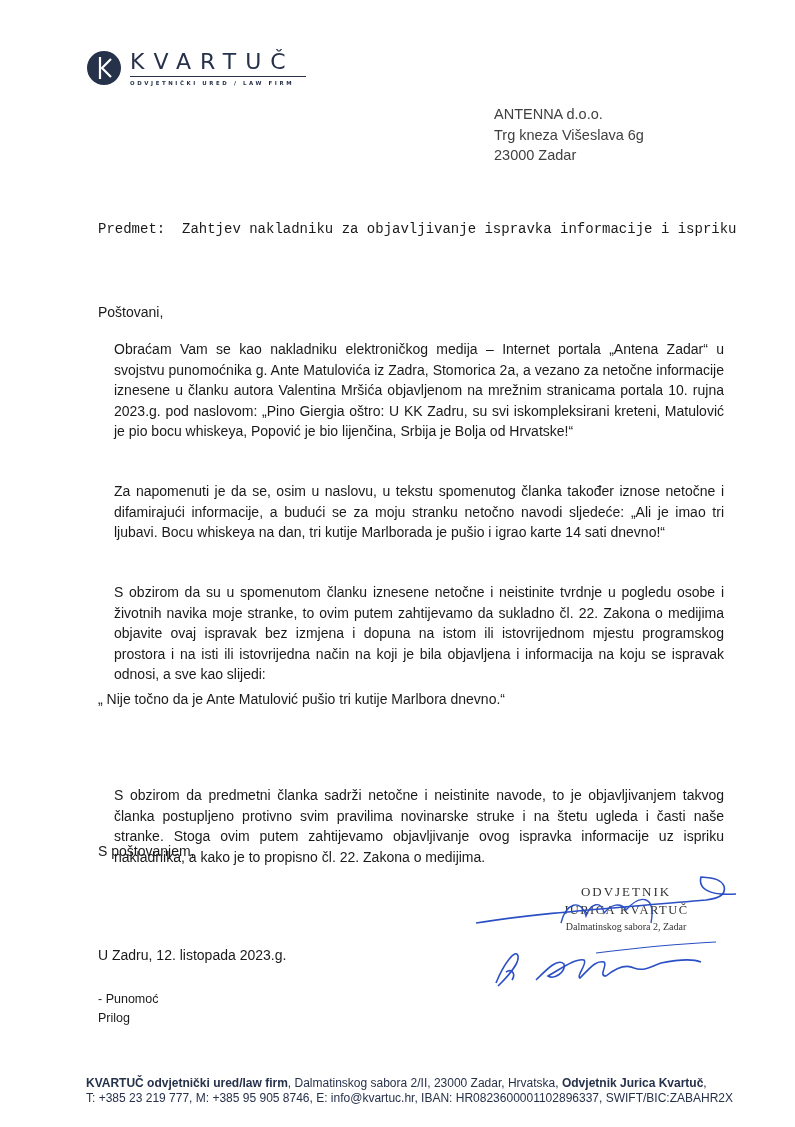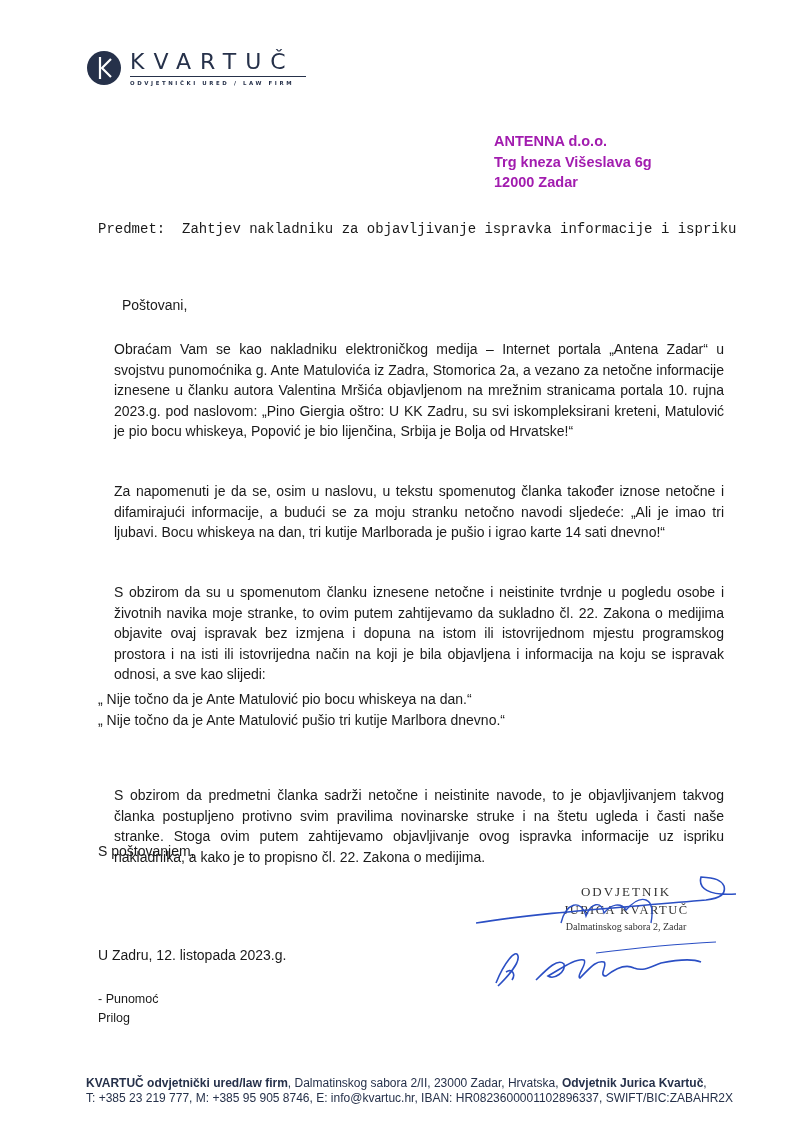--- a/index.html
+++ b/index.html
@@ -5,21 +5,21 @@
   html, body { margin: 0; padding: 0; background: #ffffff; }
   body { width: 795px; height: 1127px; position: relative; overflow: hidden;
          font-family: "Liberation Sans", sans-serif; color: #1a1a1a; }
   .logo { position: absolute; left: 86px; top: 50px; height: 36px; display: flex; align-items: flex-start; }
   .logo-mark { width: 36px; height: 36px; }
   .logo-text { margin-left: 8px; }
   .logo-name { font-family: "DejaVu Sans", sans-serif; font-size: 22px; letter-spacing: 9px; color: #26314a; line-height: 24px; font-weight: normal; }
   .logo-rule { height: 1px; background: #26314a; width: 176px; margin-top: 2px; }
   .logo-sub { font-family: "DejaVu Sans", sans-serif; font-size: 5.4px; letter-spacing: 2.6px; color: #26314a; margin-top: 3px; font-weight: bold; }
 
-  .recipient { position: absolute; left: 494px; top: 131px; font-weight: bold; font-size: 14.5px; line-height: 20.5px; color: #a21caf; }
+  .recipient { position: absolute; left: 494px; top: 104px; font-weight: normal; font-size: 14.5px; line-height: 20.5px; color: #404040; }
   .subject { position: absolute; left: 98px; top: 219px; font-size: 14px; line-height: 20px; font-family: Liberation Mono, monospace; }
   .subject .lbl { display: inline-block; width: 84px; }
   .text { position: absolute; left: 98px; width: 610px; font-size: 14px; line-height: 20.5px; }
   .justify { text-align: justify; text-align-last: left; }
   .block-p { margin: 16px; }
 
   .sig-area { position: absolute; left: 476px; top: 868px; width: 270px; height: 125px; }
   .footer { position: absolute; left: 86px; top: 1076px; width: 700px; font-size: 12px; line-height: 15px; color: #26314a; }
   .footer b { font-weight: bold; }
   .small { font-size: 12.5px; }
@@ -37,35 +37,34 @@
   <div class="logo-text">
     <div class="logo-name">KVARTUČ</div>
     <div class="logo-rule"></div>
     <div class="logo-sub">ODVJETNIČKI URED / LAW FIRM</div>
   </div>
 </div>
 
 <div class="recipient">
   <div>ANTENNA d.o.o.</div>
   <div>Trg kneza Višeslava 6g</div>
-  <div>12000 Zadar</div>
+  <div>23000 Zadar</div>
 </div>
 
 <div class="subject">
   <span class="lbl">Predmet:</span><span>Zahtjev nakladniku za objavljivanje ispravka informacije i ispriku</span>
 </div>
 
-<div class="text" style="top:295px;margin-left:24px;">Poštovani,</div>
+<div class="text" style="top:302px;">Poštovani,</div>
 
 <p class="text justify block-p" style="top:323px;">Obraćam Vam se kao nakladniku elektroničkog medija – Internet portala  „Antena Zadar“ u svojstvu punomoćnika g. Ante Matulovića iz Zadra, Stomorica 2a, a vezano za netočne informacije iznesene u članku autora Valentina Mršića objavljenom na mrežnim stranicama portala 10. rujna 2023.g. pod naslovom: „Pino Giergia oštro: U KK Zadru, su svi iskompleksirani kreteni, Matulović je pio bocu whiskeya, Popović je bio lijenčina, Srbija je Bolja od Hrvatske!“</p>
 <p class="text justify block-p" style="top:465px;">Za napomenuti je da se, osim u naslovu, u tekstu spomenutog članka također iznose netočne i difamirajući  informacije, a budući se za moju stranku netočno navodi sljedeće: „Ali je imao tri ljubavi. Bocu whiskeya na dan, tri kutije Marlborada je pušio i igrao karte 14 sati dnevno!“</p>
 <p class="text justify block-p" style="top:566px;">S obzirom da su u spomenutom članku iznesene netočne i neistinite tvrdnje u pogledu osobe i životnih navika moje stranke, to ovim putem zahtijevamo da sukladno čl. 22. Zakona o medijima objavite ovaj ispravak bez izmjena i dopuna na istom ili istovrijednom mjestu programskog prostora i na isti ili istovrijedna način na koji je bila objavljena i informacija na koju se ispravak odnosi, a sve kao slijedi:</p>
 
 <div class="text" style="top:689px;">
-  <div>„ Nije točno da je Ante Matulović pio bocu whiskeya na dan.“</div>
   <div>„ Nije točno da je Ante Matulović pušio tri kutije Marlbora dnevno.“</div>
 </div>
 
 <p class="text justify block-p" style="top:769px;">S obzirom da predmetni članka sadrži netočne i neistinite navode, to je objavljivanjem takvog članka postupljeno protivno svim pravilima novinarske struke i na štetu ugleda i časti naše stranke. Stoga ovim putem zahtijevamo objavljivanje ovog ispravka informacije uz ispriku nakladnika, a kako je to propisno čl. 22. Zakona o medijima.</p>
 
 <div class="text" style="top:841px;">S poštovanjem,</div>
 <div class="text" style="top:945px;">U Zadru, 12. listopada 2023.g.</div>
 
 <div class="text small" style="top:990px; line-height:19px;">
   <div>- Punomoć</div>

